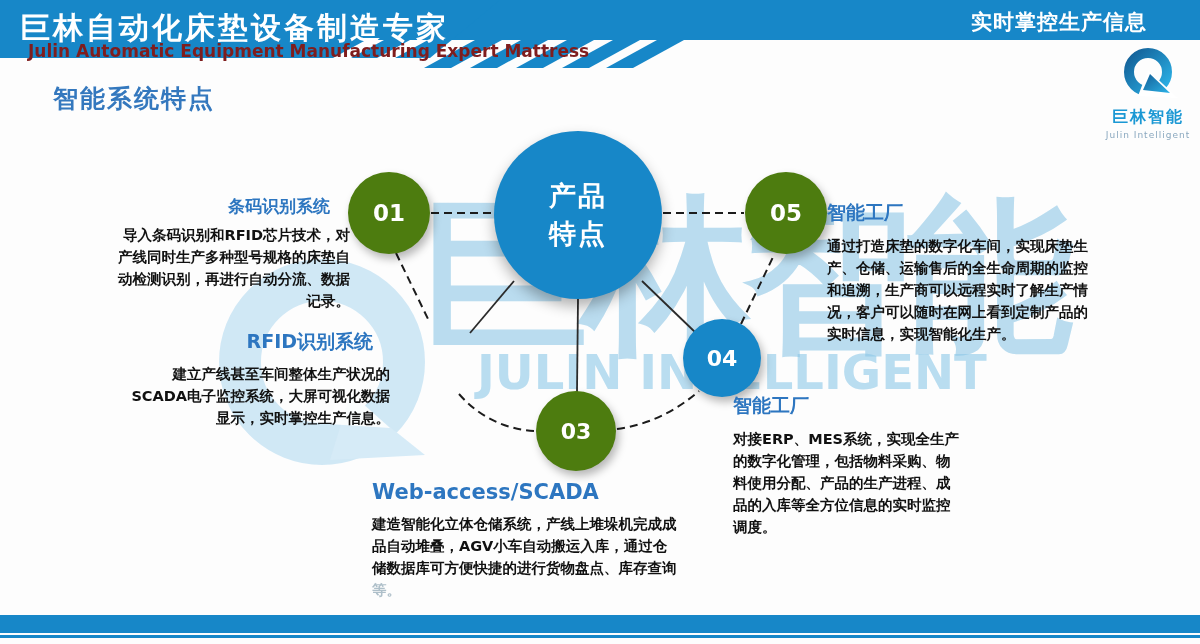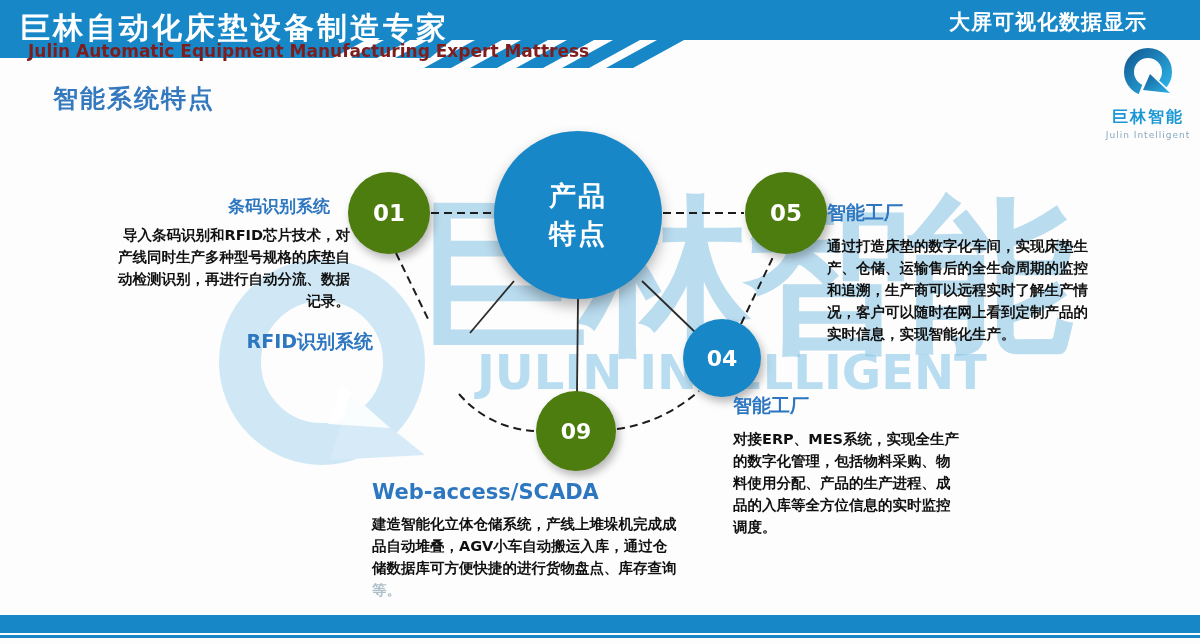--- a/index.html
+++ b/index.html
@@ -95,21 +95,21 @@
       <polygon points="410,40 428,40 395,58 377,58" fill="#ffffff"></polygon>
       <polygon points="475,40 502,40 451,68 424,68" fill="#1787c8"></polygon>
       <polygon points="521,40 548,40 497,68 470,68" fill="#1787c8"></polygon>
       <polygon points="567,40 594,40 543,68 516,68" fill="#1787c8"></polygon>
       <polygon points="613,40 640,40 589,68 562,68" fill="#1787c8"></polygon>
       <polygon points="657,40 684,40 633,68 606,68" fill="#1787c8"></polygon>
     </g>
   </svg>
   <div class="company-title">巨林自动化床垫设备制造专家</div>
   <div class="company-subtitle">Julin Automatic Equipment Manufacturing Expert Mattress</div>
-  <div class="deck-title">大屏可视化数据显示</div>
+  <div class="deck-title">实时掌控生产信息</div>
 
   <div class="logo">
     <svg width="96" height="56" viewBox="0 0 96 56">
       <defs>
         <linearGradient id="lg" x1="0" y1="0" x2="1" y2="1">
           <stop offset="0" stop-color="#135e96"></stop>
           <stop offset="1" stop-color="#2cb3e8"></stop>
         </linearGradient>
       </defs>
       <circle cx="48" cy="26" r="19" fill="none" stroke="url(#lg)" stroke-width="10"></circle>
@@ -148,36 +148,37 @@
 
   <div class="center-node">
     <div class="center-title">产品
 特点</div>
   </div>
 
   <div class="node node-dark node-01">
     <span>01</span>
   </div>
   <div class="node node-dark node-03">
-    <span>09</span>
+    <span>03</span>
   </div>
   <div class="node node-blue node-04">
     <span>04</span>
   </div>
   <div class="node node-dark node-05">
     <span>05</span>
   </div>
 
   <div class="sec sec1">
     <div class="sec-title">条码识别系统</div>
     <div class="sec-body">导入条码识别和RFID芯片技术，对产线同时生产多种型号规格的床垫自动检测识别，再进行自动分流、数据记录。</div>
   </div>
 
   <div class="sec sec2">
     <div class="sec-title">RFID识别系统</div>
+    <div class="sec-body">建立产线甚至车间整体生产状况的SCADA电子监控系统，大屏可视化数据显示，实时掌控生产信息。</div>
   </div>
 
   <div class="sec sec3">
     <div class="sec-title">Web-access/SCADA</div>
     <div class="sec-body"><span>建造智能化立体仓储系统，产线上堆垛机完成成品自动堆叠，AGV小车自动搬运入库，通过仓储数据库可方便快捷的进行货物盘点、库存查询</span><span class="body-tail">等。</span></div>
   </div>
 
   <div class="sec sec4">
     <div class="sec-title">智能工厂</div>
     <div class="sec-body">对接ERP、MES系统，实现全生产的数字化管理，包括物料采购、物料使用分配、产品的生产进程、成品的入库等全方位信息的实时监控调度。</div>

